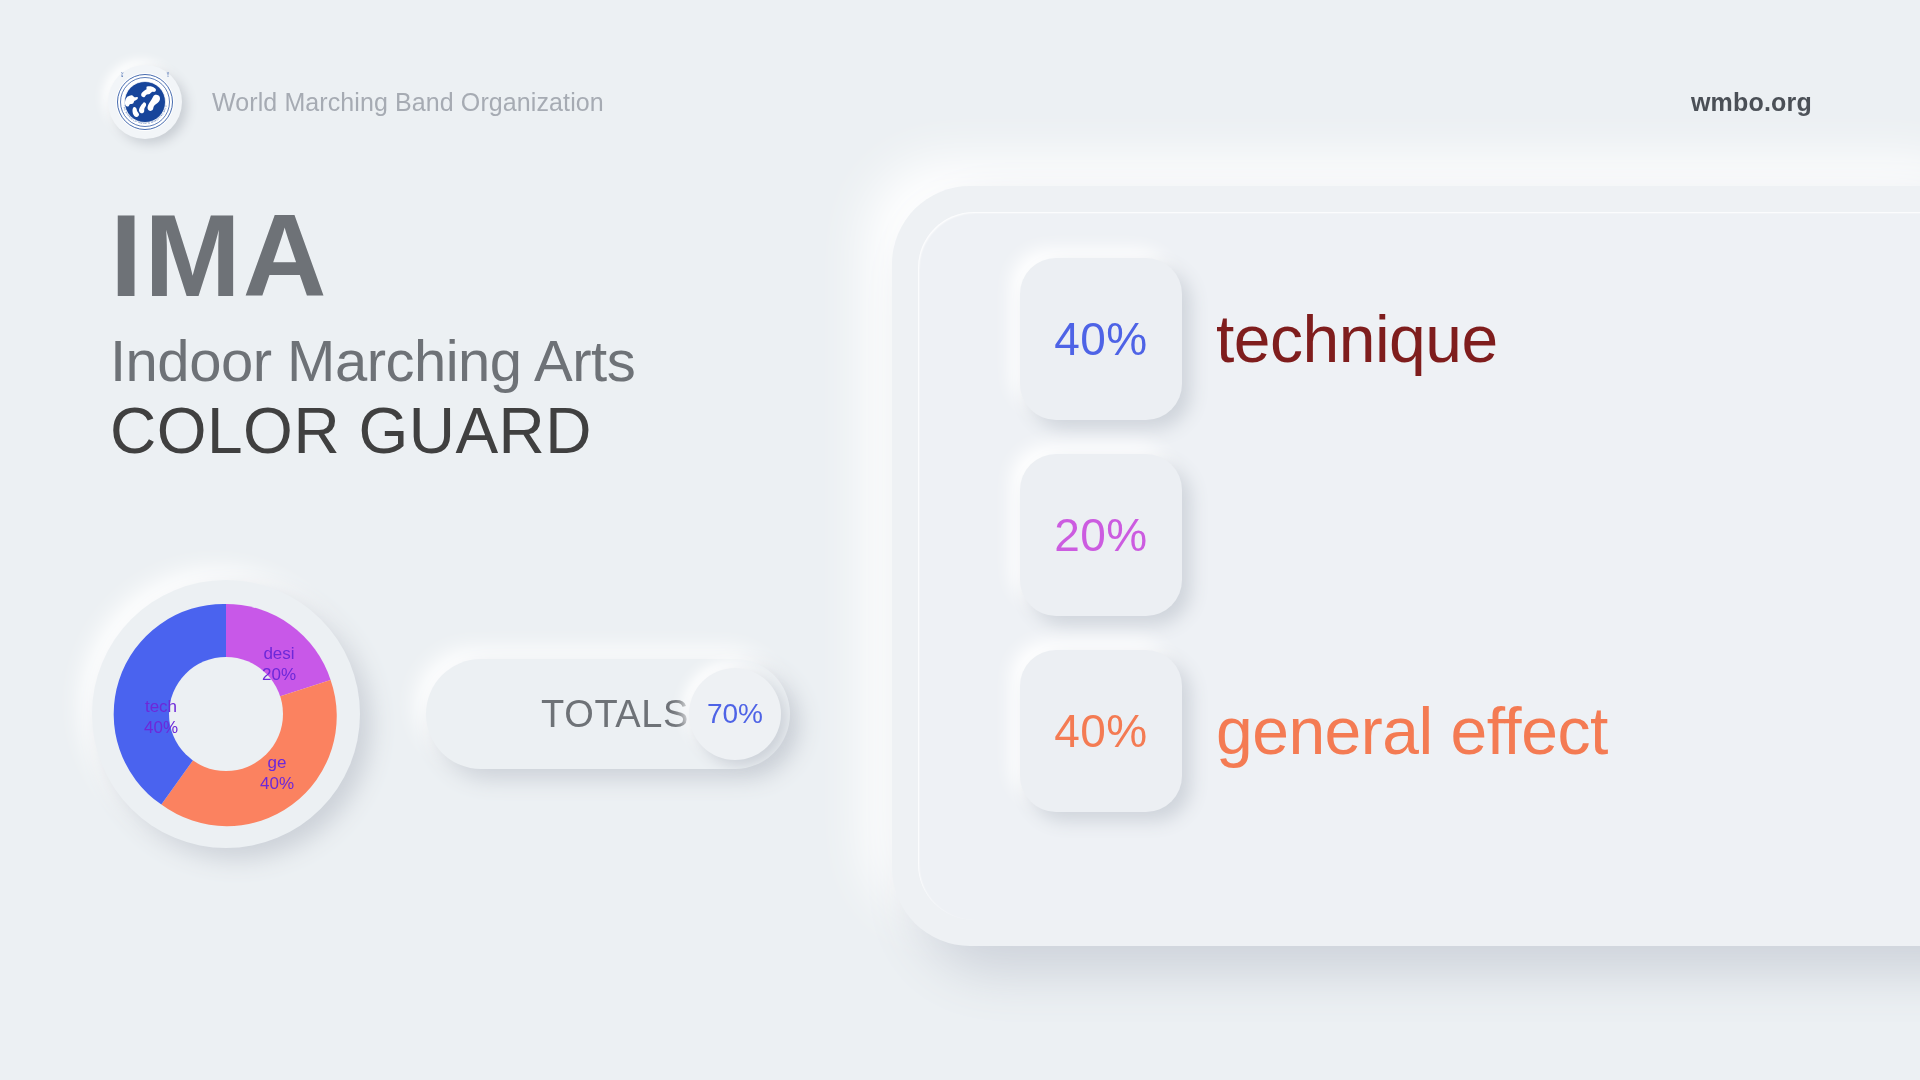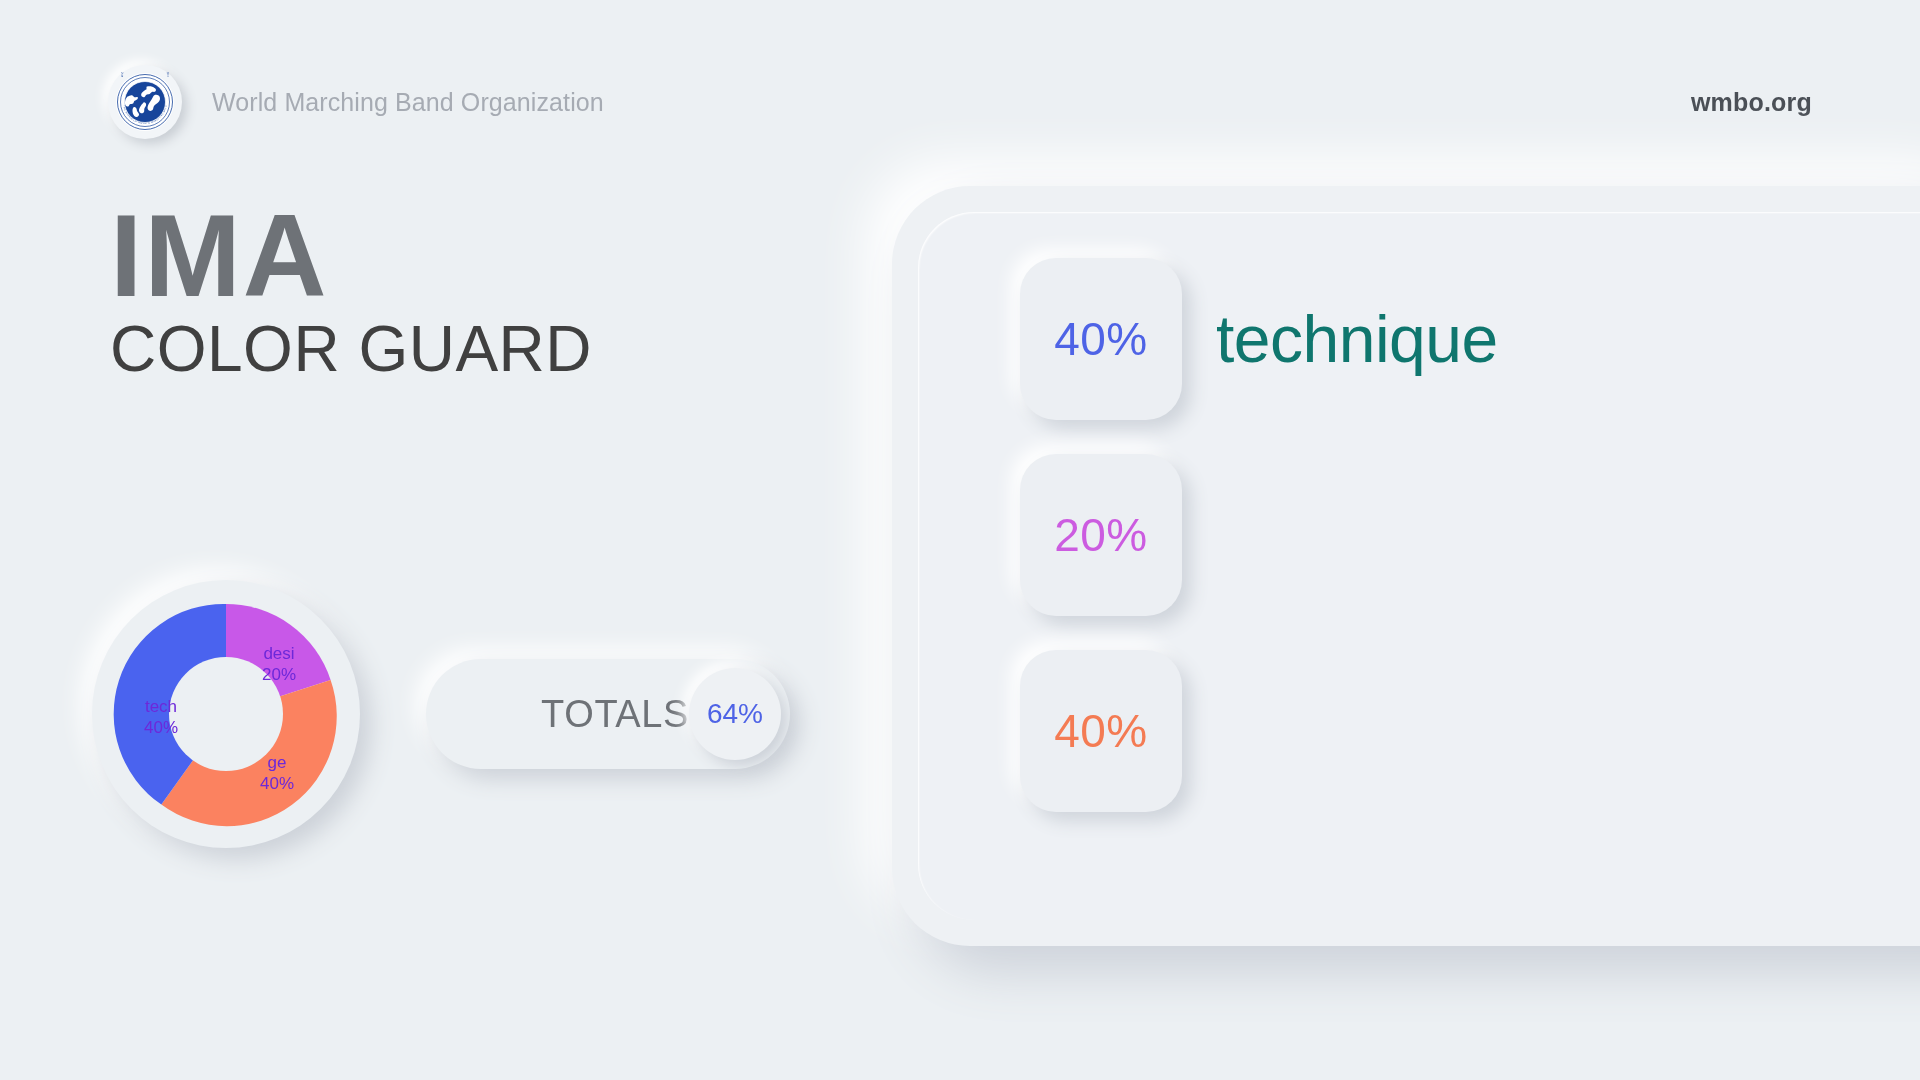--- a/index.html
+++ b/index.html
@@ -283,20 +283,21 @@
     </div>
 
     <div class="org-name">World Marching Band Organization</div>
   </div>
 
   <div class="site-url">wmbo.org</div>
 </div>
 
 <div class="left-col">
   <div class="title-ima">IMA</div>
+  <div class="title-sub1">Indoor Marching Arts</div>
   <div class="title-sub2">COLOR GUARD</div>
 </div>
 
 <div class="metrics-row">
 
   <div class="donut-wrap">
     <div class="donut">
       <svg width="232" height="232" viewBox="0 0 232 232" aria-hidden="true">
 
         <path d="M116 116 L116 6 A110 110 0 0 1 220.6 81.9 Z" fill="#c858e8"></path>
@@ -320,41 +321,42 @@
       <div class="donut-label dl-ge">
         <div>ge</div>
         <div>40%</div>
       </div>
     </div>
   </div>
 
   <div class="totals-pill">
     <span class="totals-label">TOTALS</span>
     <span class="totals-knob">
-      <span class="totals-value">64%</span>
+      <span class="totals-value">70%</span>
     </span>
   </div>
 </div>
 
 <div class="right-panel">
   <div class="panel-list">
 
     <div class="metric-row">
       <div class="metric-chip">
         <span class="metric-pct" style="color:#4e63e6">40%</span>
       </div>
-      <div class="metric-name" style="color:#0f766e">technique</div>
+      <div class="metric-name" style="color:#7f1d1d">technique</div>
     </div>
 
     <div class="metric-row">
       <div class="metric-chip">
         <span class="metric-pct" style="color:#cc5ce0">20%</span>
       </div>
     </div>
 
     <div class="metric-row">
       <div class="metric-chip">
         <span class="metric-pct" style="color:#f47b53">40%</span>
       </div>
+      <div class="metric-name" style="color:#f47b53">general effect</div>
     </div>
 
   </div>
 </div>
 
 </body></html>

